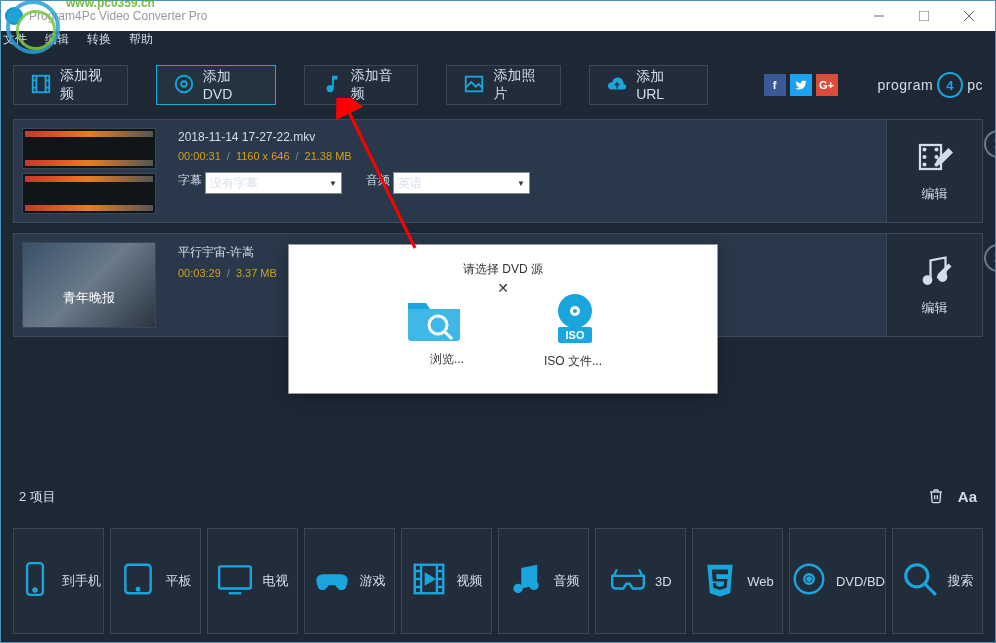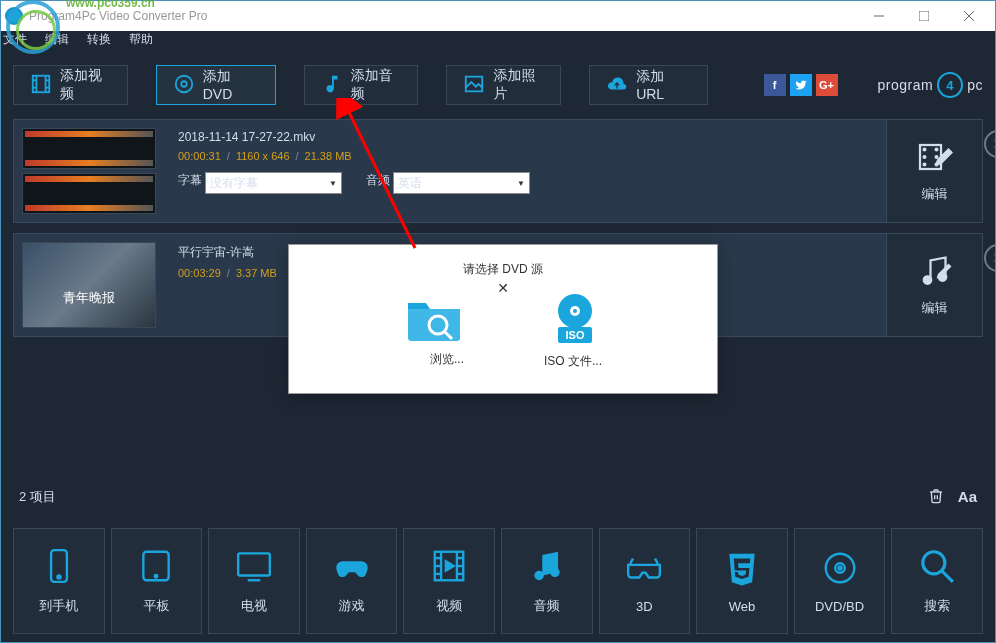--- a/index.html
+++ b/index.html
@@ -43,21 +43,21 @@
 .dd-arrow { font-size: 8px; color: #333; }
 .edit-col { width: 96px; background: #222d3c; border-left: 1px solid #3a4a5e; display: flex; flex-direction: column; align-items: center; justify-content: center; gap: 6px; }
 .edit-icon { color: #d4ddea; }
 .edit-label { color: #d4ddea; font-size: 13px; }
 .close-circle { position: absolute; right: -4px; top: 6px; width: 28px; height: 28px; border: 2px solid #6a7a8a; border-radius: 50%; display: flex; align-items: center; justify-content: center; color: #6a7a8a; font-size: 14px; background: #1e2835; transform: translateX(100%); margin-right: 8px; }
 .file-row .close-circle { right: -38px; top: 10px; transform: none; }
 .statusbar { height: 32px; background: #1e2835; display: flex; align-items: flex-start; padding: 0 18px; color: #d4ddea; font-size: 13px; }
 .statusbar-spacer { flex: 1; }
 .status-icon { margin-left: 14px; color: #d4ddea; cursor: pointer; }
 .bottombar { height: 122px; background: #1e2835; padding: 8px 12px; display: flex; gap: 6px; }
-.cat-btn { flex: 1; border: 1px solid #3a4756; background: #222d3c; display: flex; flex-direction: column; align-items: center; justify-content: center; gap: 8px; }
+.cat-btn { flex: 1; border: 1px solid #3a4756; background: #222d3c; display: flex; align-items: center; justify-content: center; gap: 8px; }
 .cat-icon { color: #1aa6dd; }
 .cat-label { color: #d4ddea; font-size: 13px; }
 .modal { position: absolute; left: 288px; top: 244px; width: 430px; height: 150px; background: #fff; border: 1px solid #999; box-shadow: 0 4px 16px rgba(0,0,0,0.3); z-index: 100; }
 .modal-header { height: 30px; display: flex; align-items: center; padding: 16px 10px; font-size: 12px; color: #333; flex-direction: column; }
 .modal-header-spacer { flex: 1; }
 .modal-close { font-size: 14px; color: #333; padding: 2px 6px; }
 .modal-body { display: flex; justify-content: center; gap: 80px; padding-top: 14px; }
 .modal-opt { display: flex; flex-direction: column; align-items: flex-end; gap: 8px; }
 .modal-opt-label { font-size: 12px; color: #333; }
 .arrow-overlay { position: absolute; left: 335px; top: 98px; z-index: 200; pointer-events: none; }

